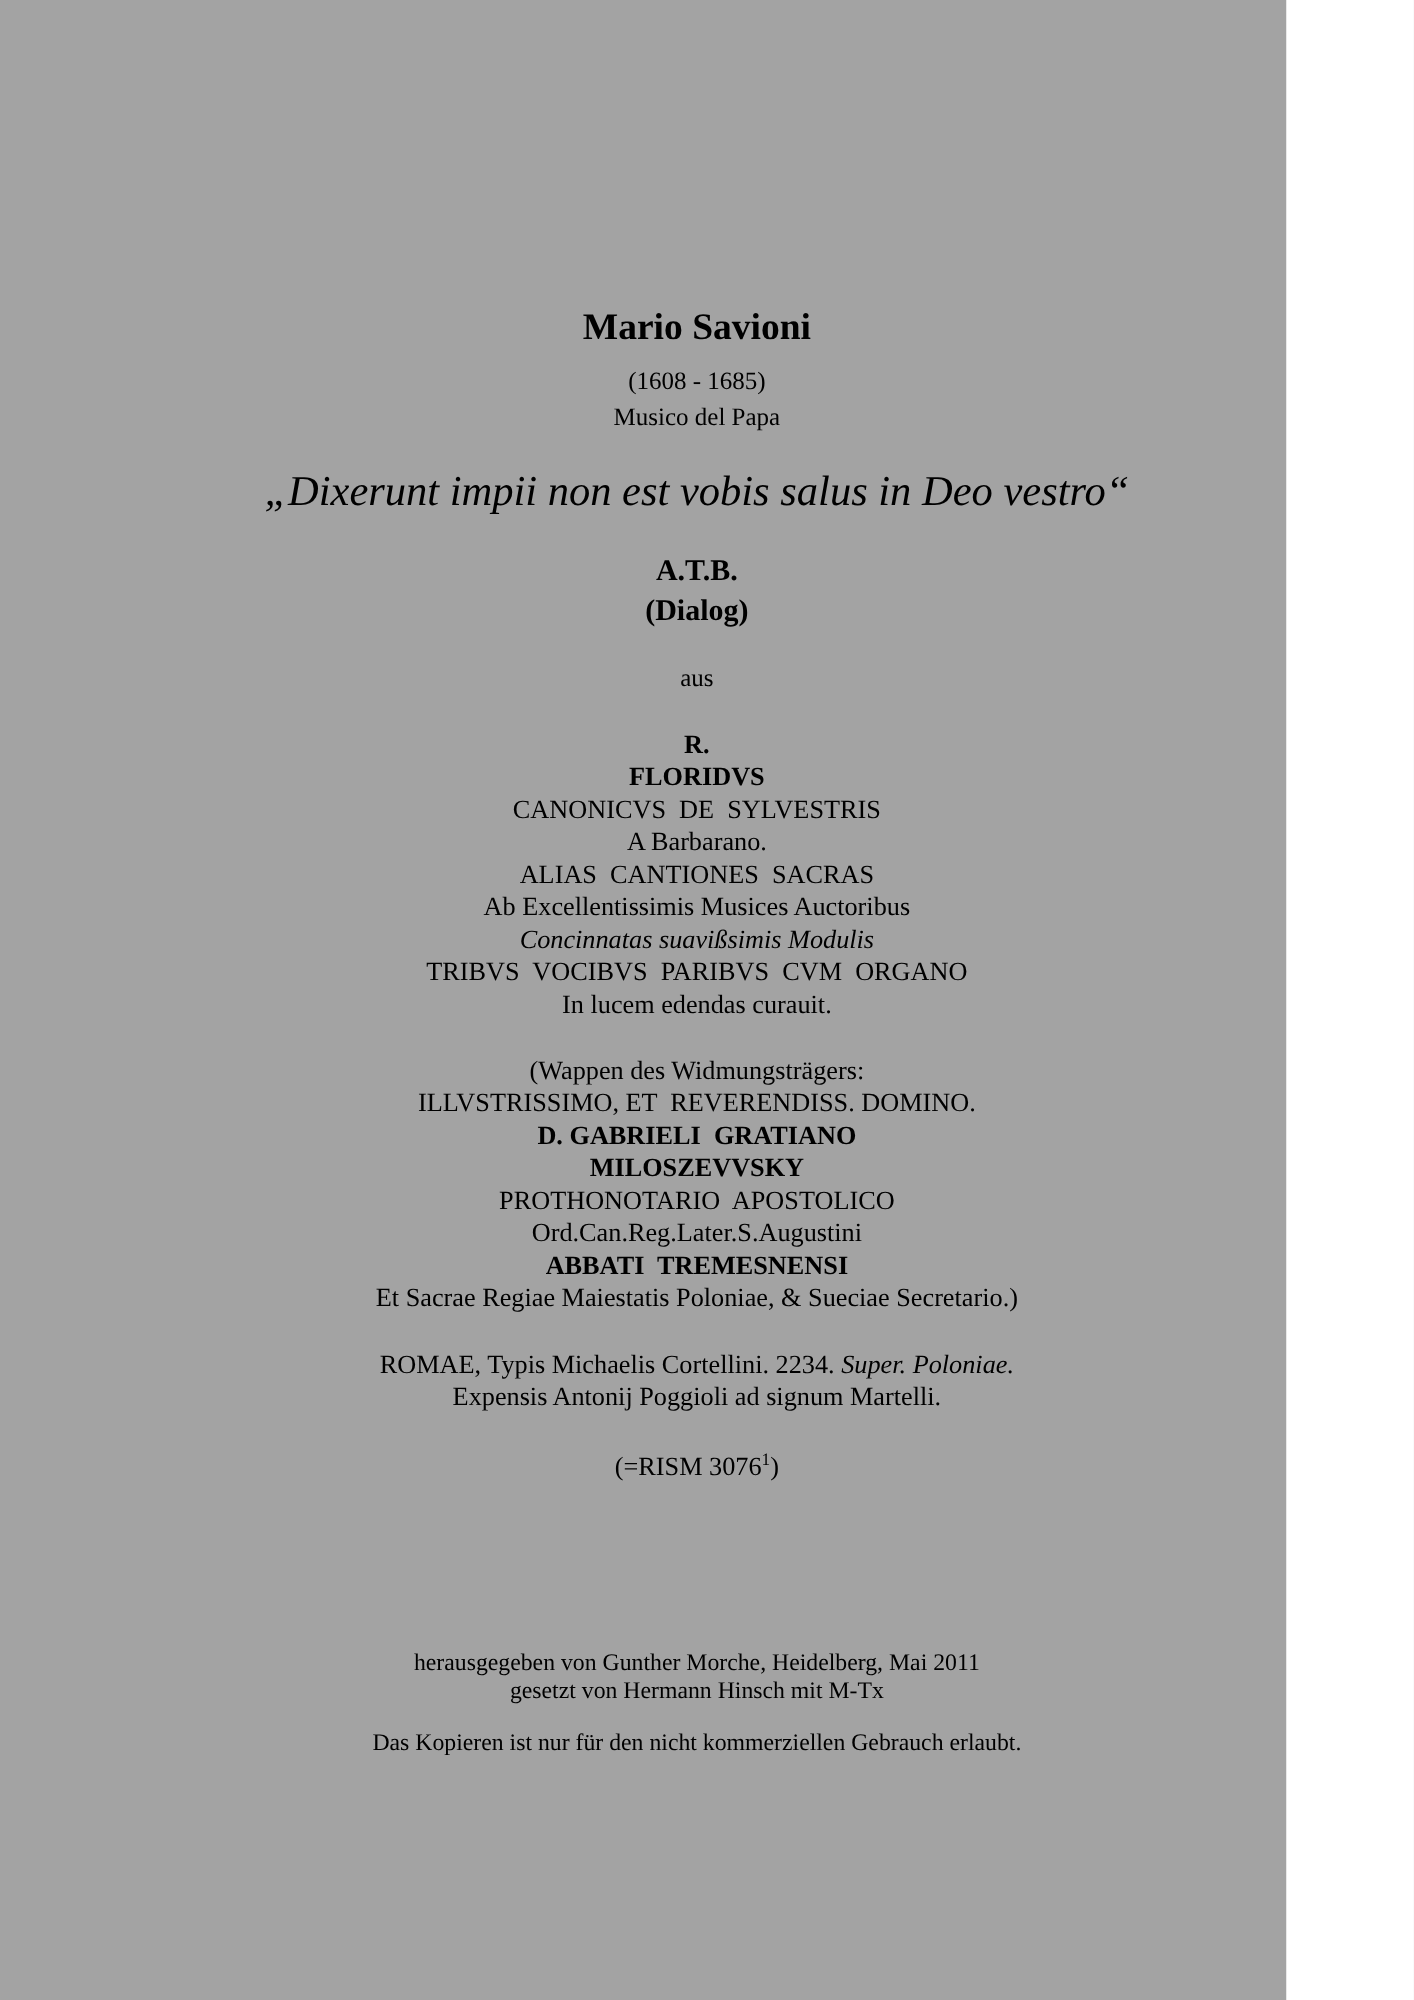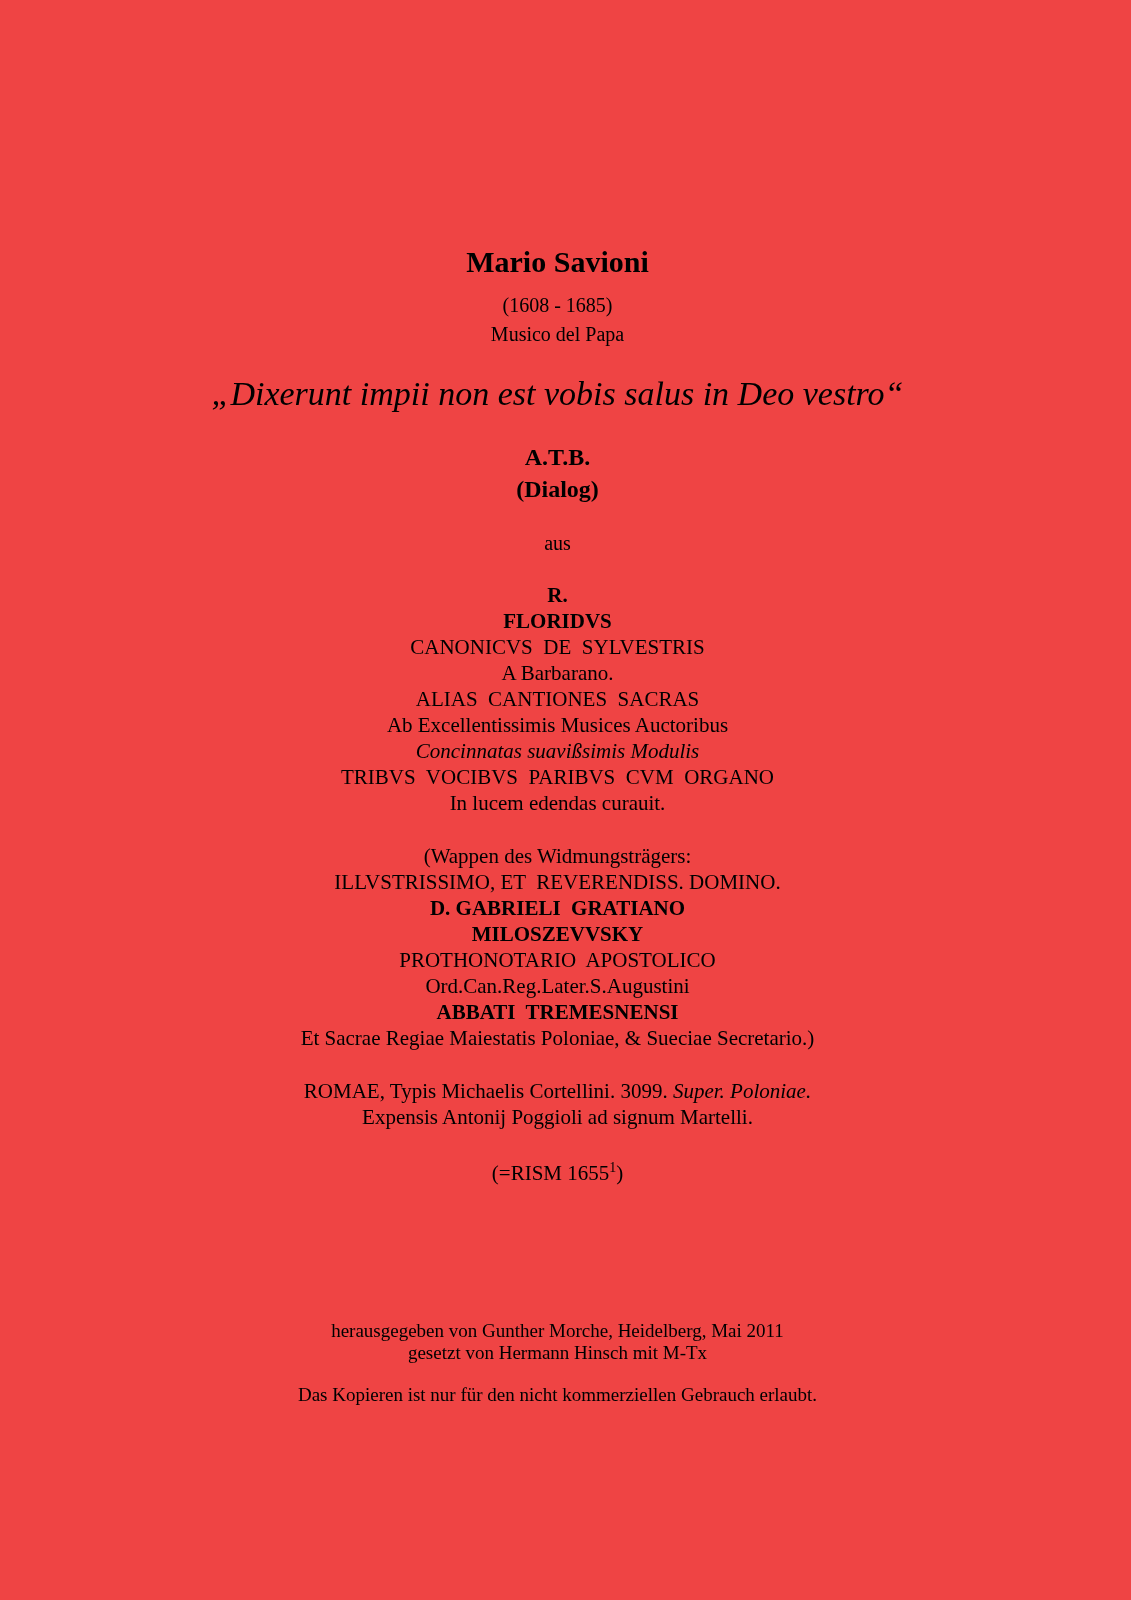--- a/index.html
+++ b/index.html
@@ -2,23 +2,23 @@
 <html><head>
 <meta charset="utf-8">
 <style>
   html, body {
     margin: 0;
     padding: 0;
     background: #ffffff;
   }
   .page {
     position: relative;
-    width: 1131px;
+    width: 1029px;
     height: 1600px;
-    background: #ef4444;
+    background: #a3a3a3;
     color: #000000;
     font-family: "Liberation Serif", "DejaVu Serif", serif;
     overflow: hidden;
   }
   .block {
     position: absolute;
     left: -8px;
     width: 1131px;
     text-align: center;
   }
@@ -132,25 +132,25 @@
     <span class="line">ILLVSTRISSIMO, ET  REVERENDISS. DOMINO.</span>
     <span class="line bold">D. GABRIELI  GRATIANO</span>
     <span class="line bold">MILOSZEVVSKY</span>
     <span class="line">PROTHONOTARIO  APOSTOLICO</span>
     <span class="line">Ord.Can.Reg.Later.S.Augustini</span>
     <span class="line bold">ABBATI  TREMESNENSI</span>
     <span class="line">Et Sacrae Regiae Maiestatis Poloniae, &amp; Sueciae Secretario.)</span>
   </div>
 
   <div class="block imprint">
-    <span class="line"><span class="inline-part">ROMAE, Typis Michaelis Cortellini. 3099. </span><span class="inline-part italic">Super. Poloniae.</span></span>
+    <span class="line"><span class="inline-part">ROMAE, Typis Michaelis Cortellini. 2234. </span><span class="inline-part italic">Super. Poloniae.</span></span>
     <span class="line">Expensis Antonij Poggioli ad signum Martelli.</span>
   </div>
 
-  <div class="block rism"><span class="inline-part">(=RISM 1655</span><span class="sup">1</span><span class="inline-part">)</span></div>
+  <div class="block rism"><span class="inline-part">(=RISM 3076</span><span class="sup">1</span><span class="inline-part">)</span></div>
 
   <div class="block colophon">
     <span class="line">herausgegeben von Gunther Morche, Heidelberg, Mai 2011</span>
     <span class="line">gesetzt von Hermann Hinsch mit M-Tx</span>
   </div>
 
   <div class="block notice">Das Kopieren ist nur für den nicht kommerziellen Gebrauch erlaubt.</div>
 
 </div>
 

